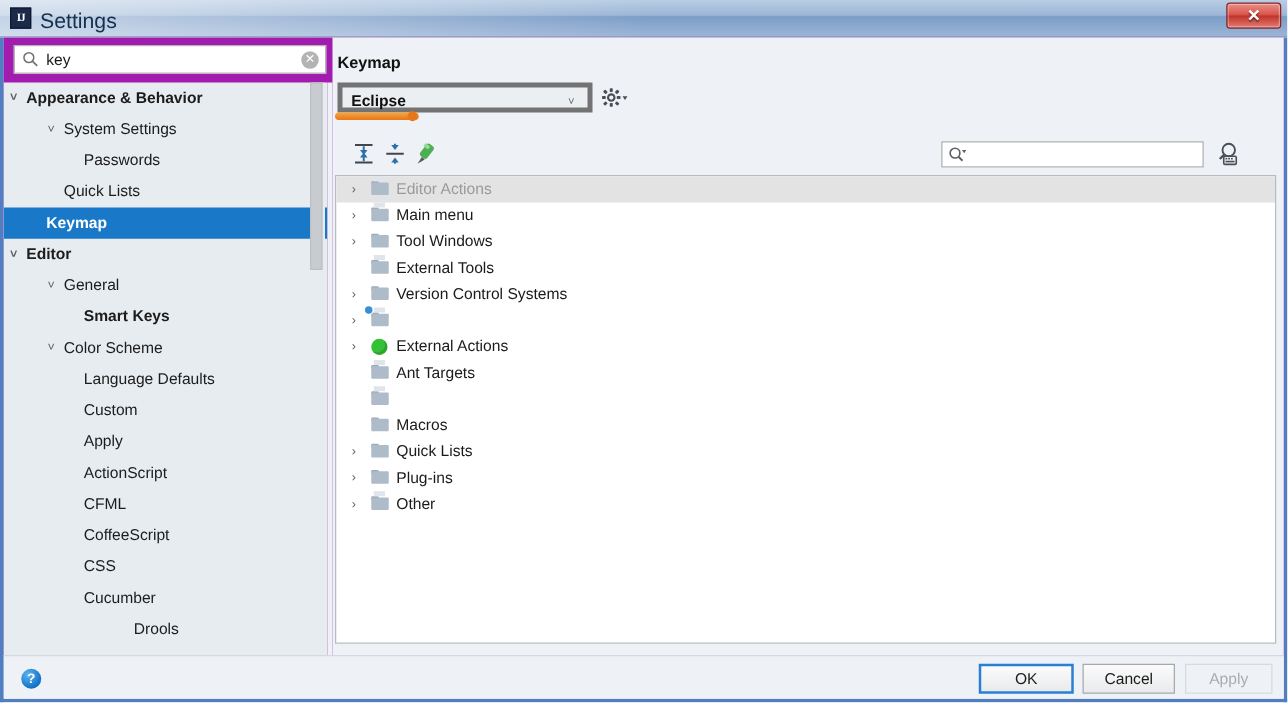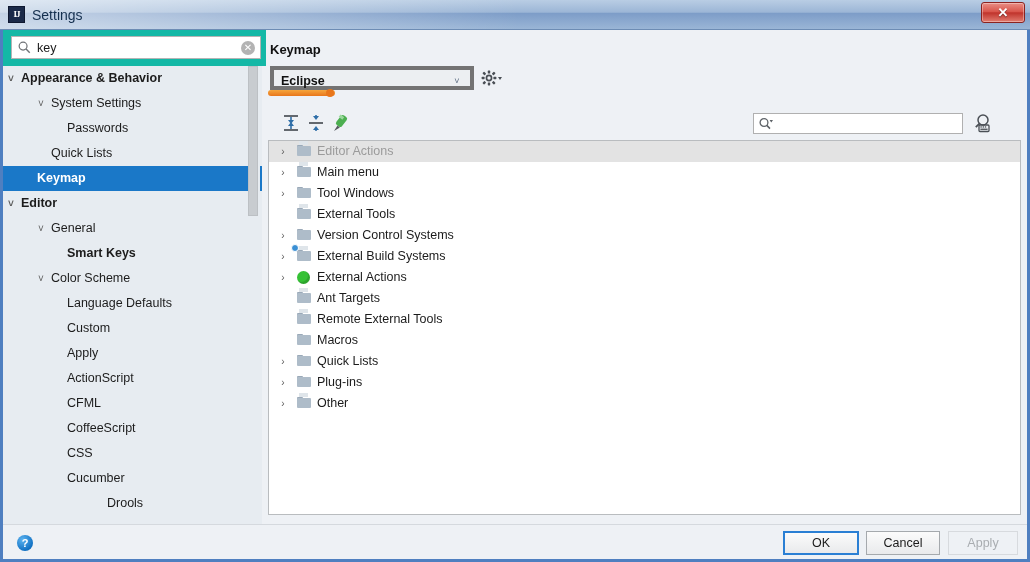--- a/index.html
+++ b/index.html
@@ -48,21 +48,21 @@
     font-size: 9px;
     font-weight: bold;
     line-height: 15px;
     text-align: center;
     letter-spacing: -1px;
     font-family: "Liberation Serif", serif;
   }
   .title-text {
     position: absolute;
     left: 32px; top: 7px;
-    font-size: 14px;
+    font-size: 17px;
     color: #15304f;
   }
   .close-btn {
     position: absolute;
     right: 5px; top: 2px;
     width: 44px; height: 21px;
     border: 1px solid #8b2320;
     border-radius: 3px;
     background: linear-gradient(to bottom, #e98f86 0%, #d9564c 45%, #c0342c 52%, #e27c70 100%);
     box-shadow: inset 0 0 0 1px rgba(255,255,255,0.35);
@@ -91,21 +91,21 @@
     border-left: 3px solid #4f7fc0;
     border-right: 3px solid #4f7fc0;
     border-bottom: 3px solid #4f7fc0;
     box-sizing: border-box;
   }
   .content {
     position: absolute;
     left: 0; top: 0;
     width: 1024px;
     height: 494px;
-    background: #14b8a6;
+    background: #a21caf;
   }
 
   
   .search-wrap {
     position: absolute;
     left: 8px; top: 6px;
     width: 250px; height: 23px;
     background: #ffffff;
     border: 1px solid #b4b4b4;
     box-sizing: border-box;
@@ -611,34 +611,32 @@
                 <span class="albl">External Tools</span>
               </div>
               <div class="arow" style="top: 84px;">
                 <span class="achev">›</span>
                 <span class="aicon"><span class="folder"><span class="tab"></span><span class="back"></span></span></span>
                 <span class="albl">Version Control Systems</span>
               </div>
               <div class="arow" style="top: 105px;">
                 <span class="achev">›</span>
                 <span class="aicon"><span class="folder"><span class="tab"></span><span class="back"></span><span class="deco"></span><span class="deco2"></span></span></span>
-                <span class="albl">External Build Systems</span>
               </div>
               <div class="arow" style="top: 126px;">
                 <span class="achev">›</span>
                 <span class="bug"></span>
                 <span class="albl">External Actions</span>
               </div>
               <div class="arow" style="top: 147px;">
                 <span class="aicon"><span class="folder"><span class="tab"></span><span class="back"></span><span class="deco"></span></span></span>
                 <span class="albl">Ant Targets</span>
               </div>
               <div class="arow" style="top: 168px;">
                 <span class="aicon"><span class="folder"><span class="tab"></span><span class="back"></span><span class="deco"></span></span></span>
-                <span class="albl">Remote External Tools</span>
               </div>
               <div class="arow" style="top: 189px;">
                 <span class="aicon"><span class="folder"><span class="tab"></span><span class="back"></span></span></span>
                 <span class="albl">Macros</span>
               </div>
               <div class="arow" style="top: 210px;">
                 <span class="achev">›</span>
                 <span class="aicon"><span class="folder"><span class="tab"></span><span class="back"></span></span></span>
                 <span class="albl">Quick Lists</span>
               </div>

